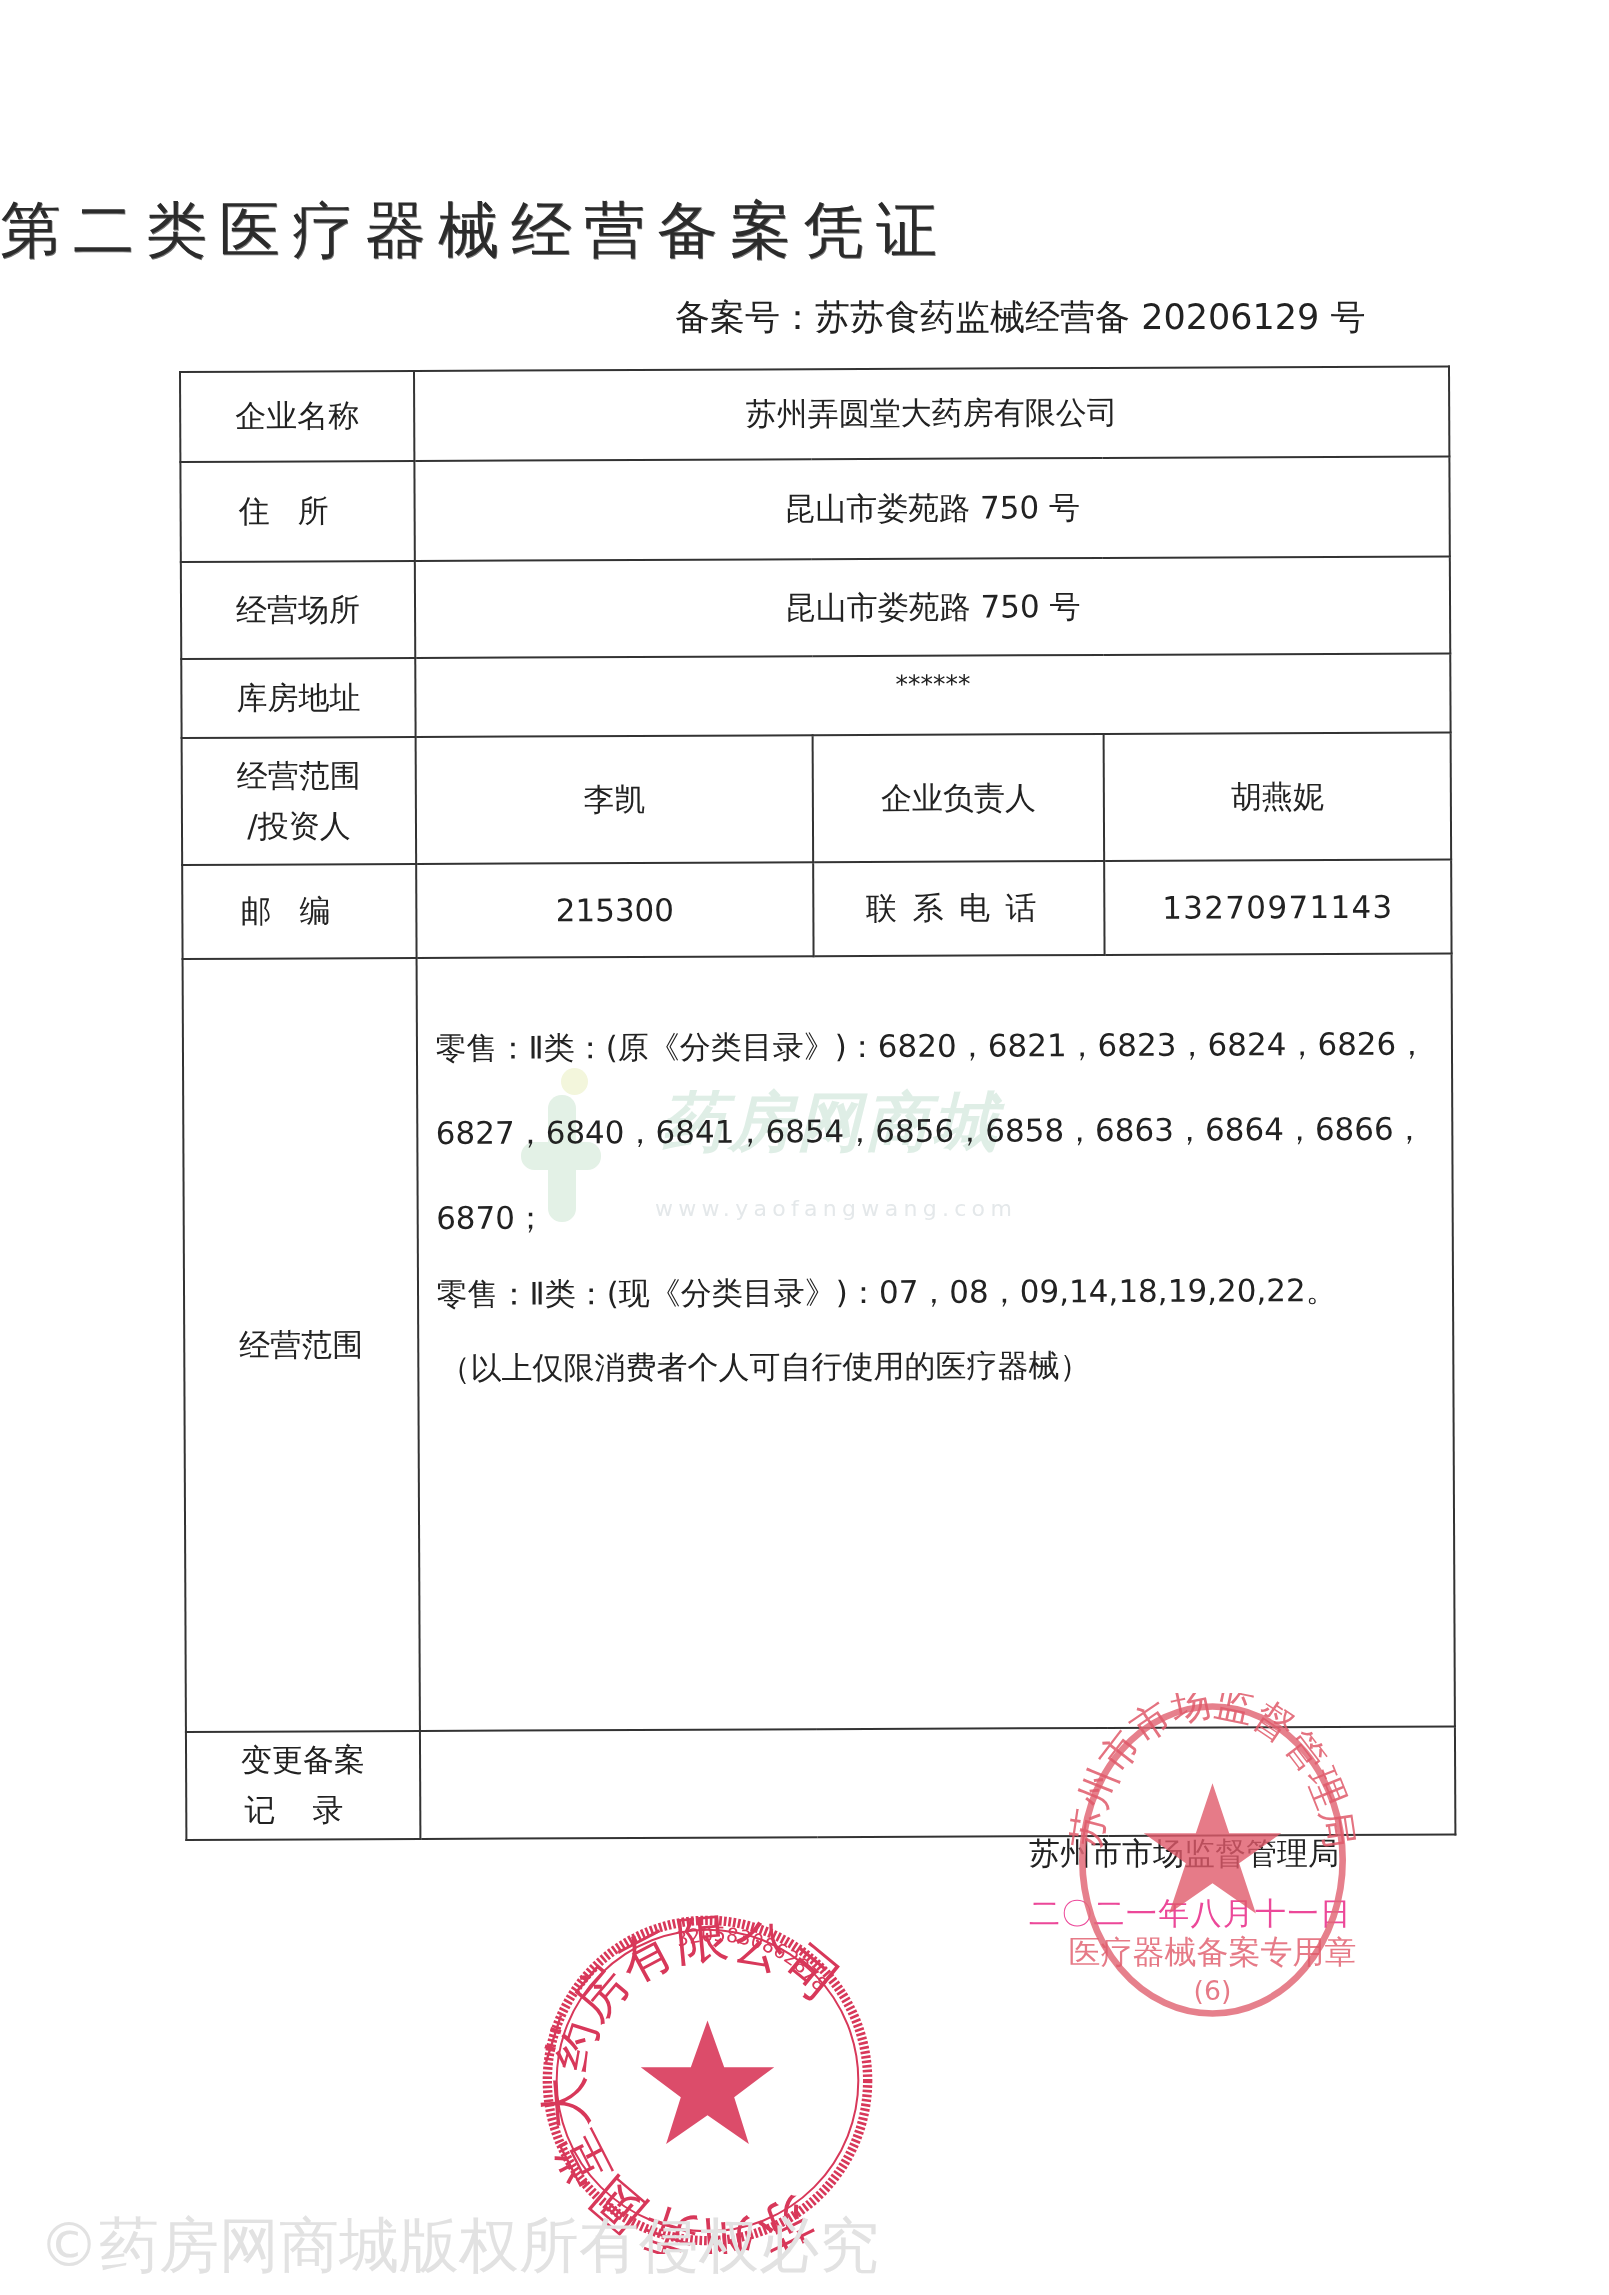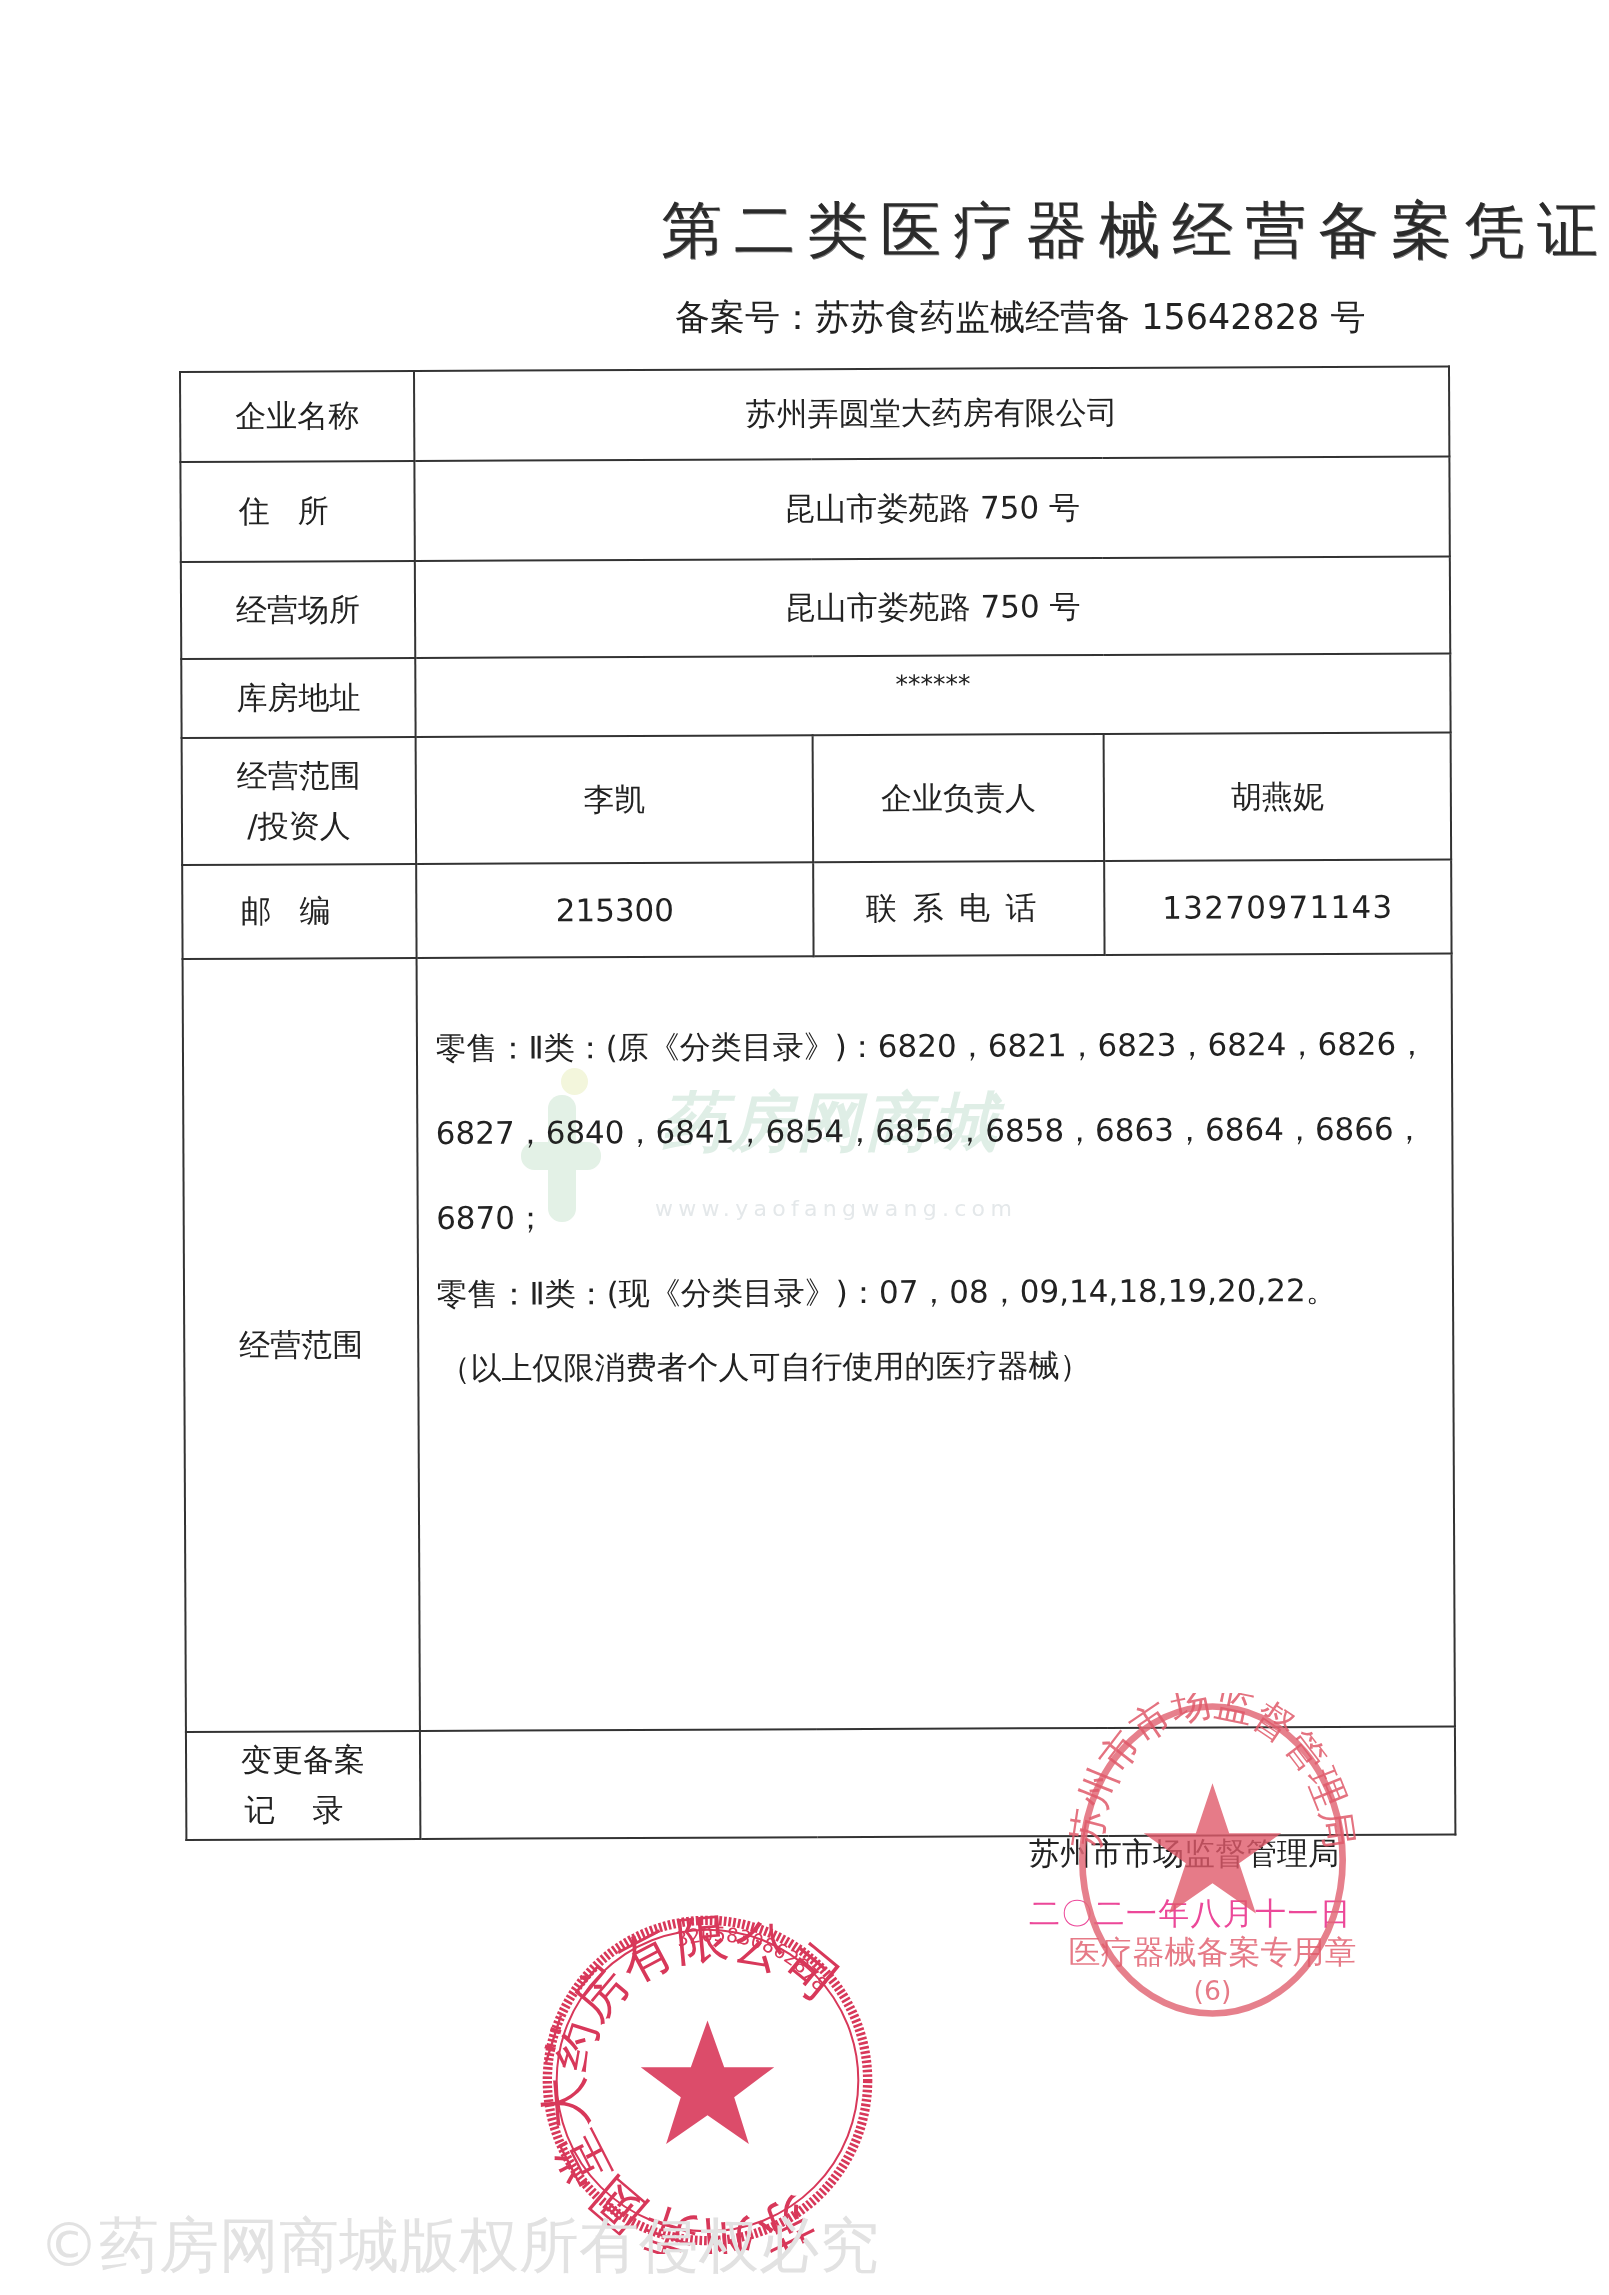--- a/index.html
+++ b/index.html
@@ -2,21 +2,21 @@
 <html style="font-size:10.7px"><head>
 <meta charset="utf-8">
 <style>
   html, body { margin:0; padding:0; }
   body {
     width:1610px; height:2295px; position:relative; overflow:hidden;
     background:#ffffff; color:#1e1e1e;
     font-family:"DejaVu Sans", "Liberation Sans", sans-serif;
   }
   .title {
-    position:absolute; left:0; width:1610px; top:190px; text-align:right;
+    position:absolute; left:0; width:1610px; top:190px; text-align:left;
     font-size:61px; letter-spacing:12px; color:#2b2b2b; font-weight:normal;
     text-shadow: 0.7px 0.7px 0 #777;
   }
   .filing-no {
     position:absolute; left:675px; top:294px; font-size:35px; color:#222;
     white-space:nowrap;
   }
   .tbl {
     position:absolute; left:179px; top:371px; width:1269px;
     border-collapse:collapse; table-layout:fixed;
@@ -59,21 +59,21 @@
   }
   .stamp { position:absolute; pointer-events:none; }
   .copyright {
     position:absolute; left:39px; top:2206px; font-size:60px; color:#e2e2e2; white-space:nowrap;
   }
 </style>
 </head>
 <body>
 
 <div class="title">第二类医疗器械经营备案凭证</div>
-<div class="filing-no">备案号：苏苏食药监械经营备 15642828 号</div>
+<div class="filing-no">备案号：苏苏食药监械经营备 20206129 号</div>
 
 <div class="wm-cross">
   <div class="dot"></div>
     <div class="v"></div>
     <div class="h"></div>
 </div>
 <div class="wm-text">药房网商城</div>
 <div class="wm-url">www.yaofangwang.com</div>
 
 <table class="tbl">

